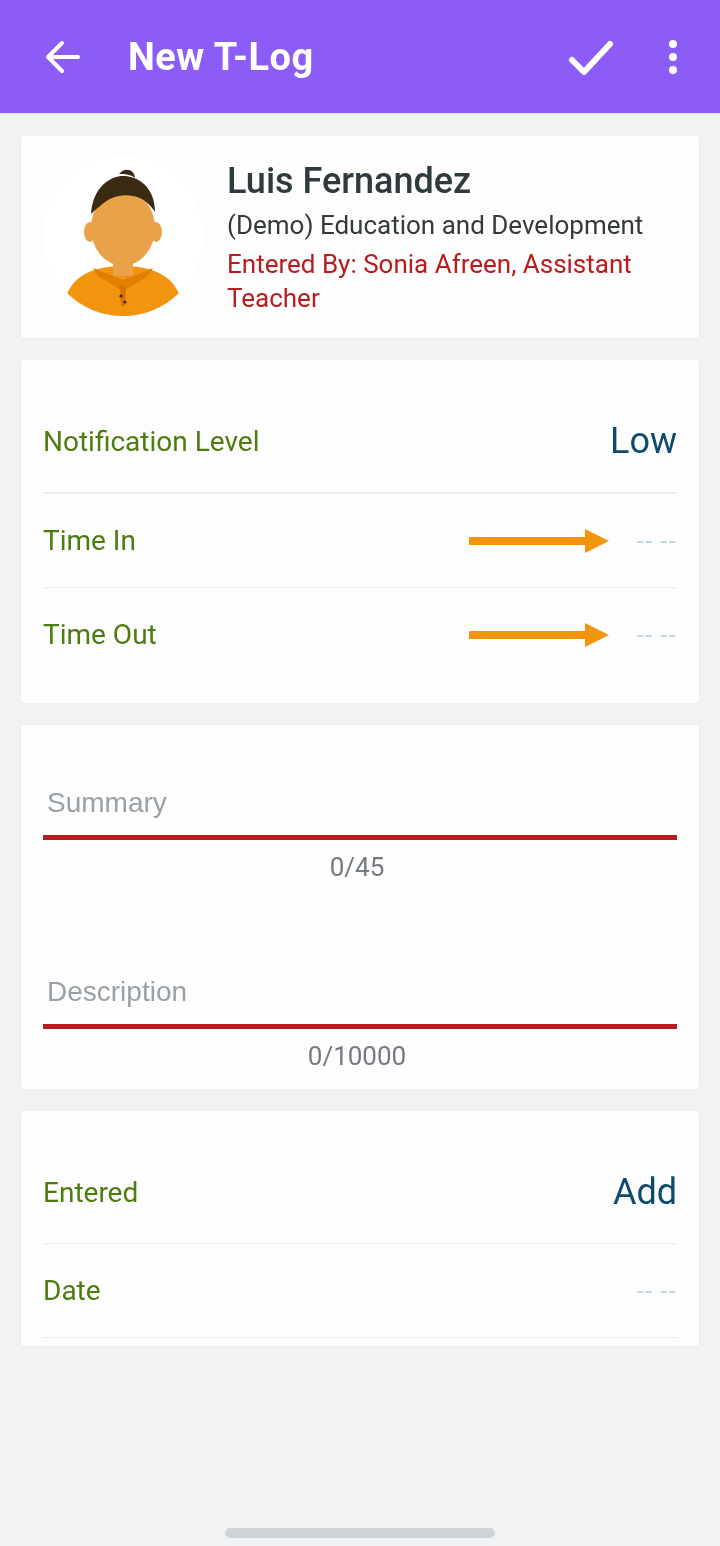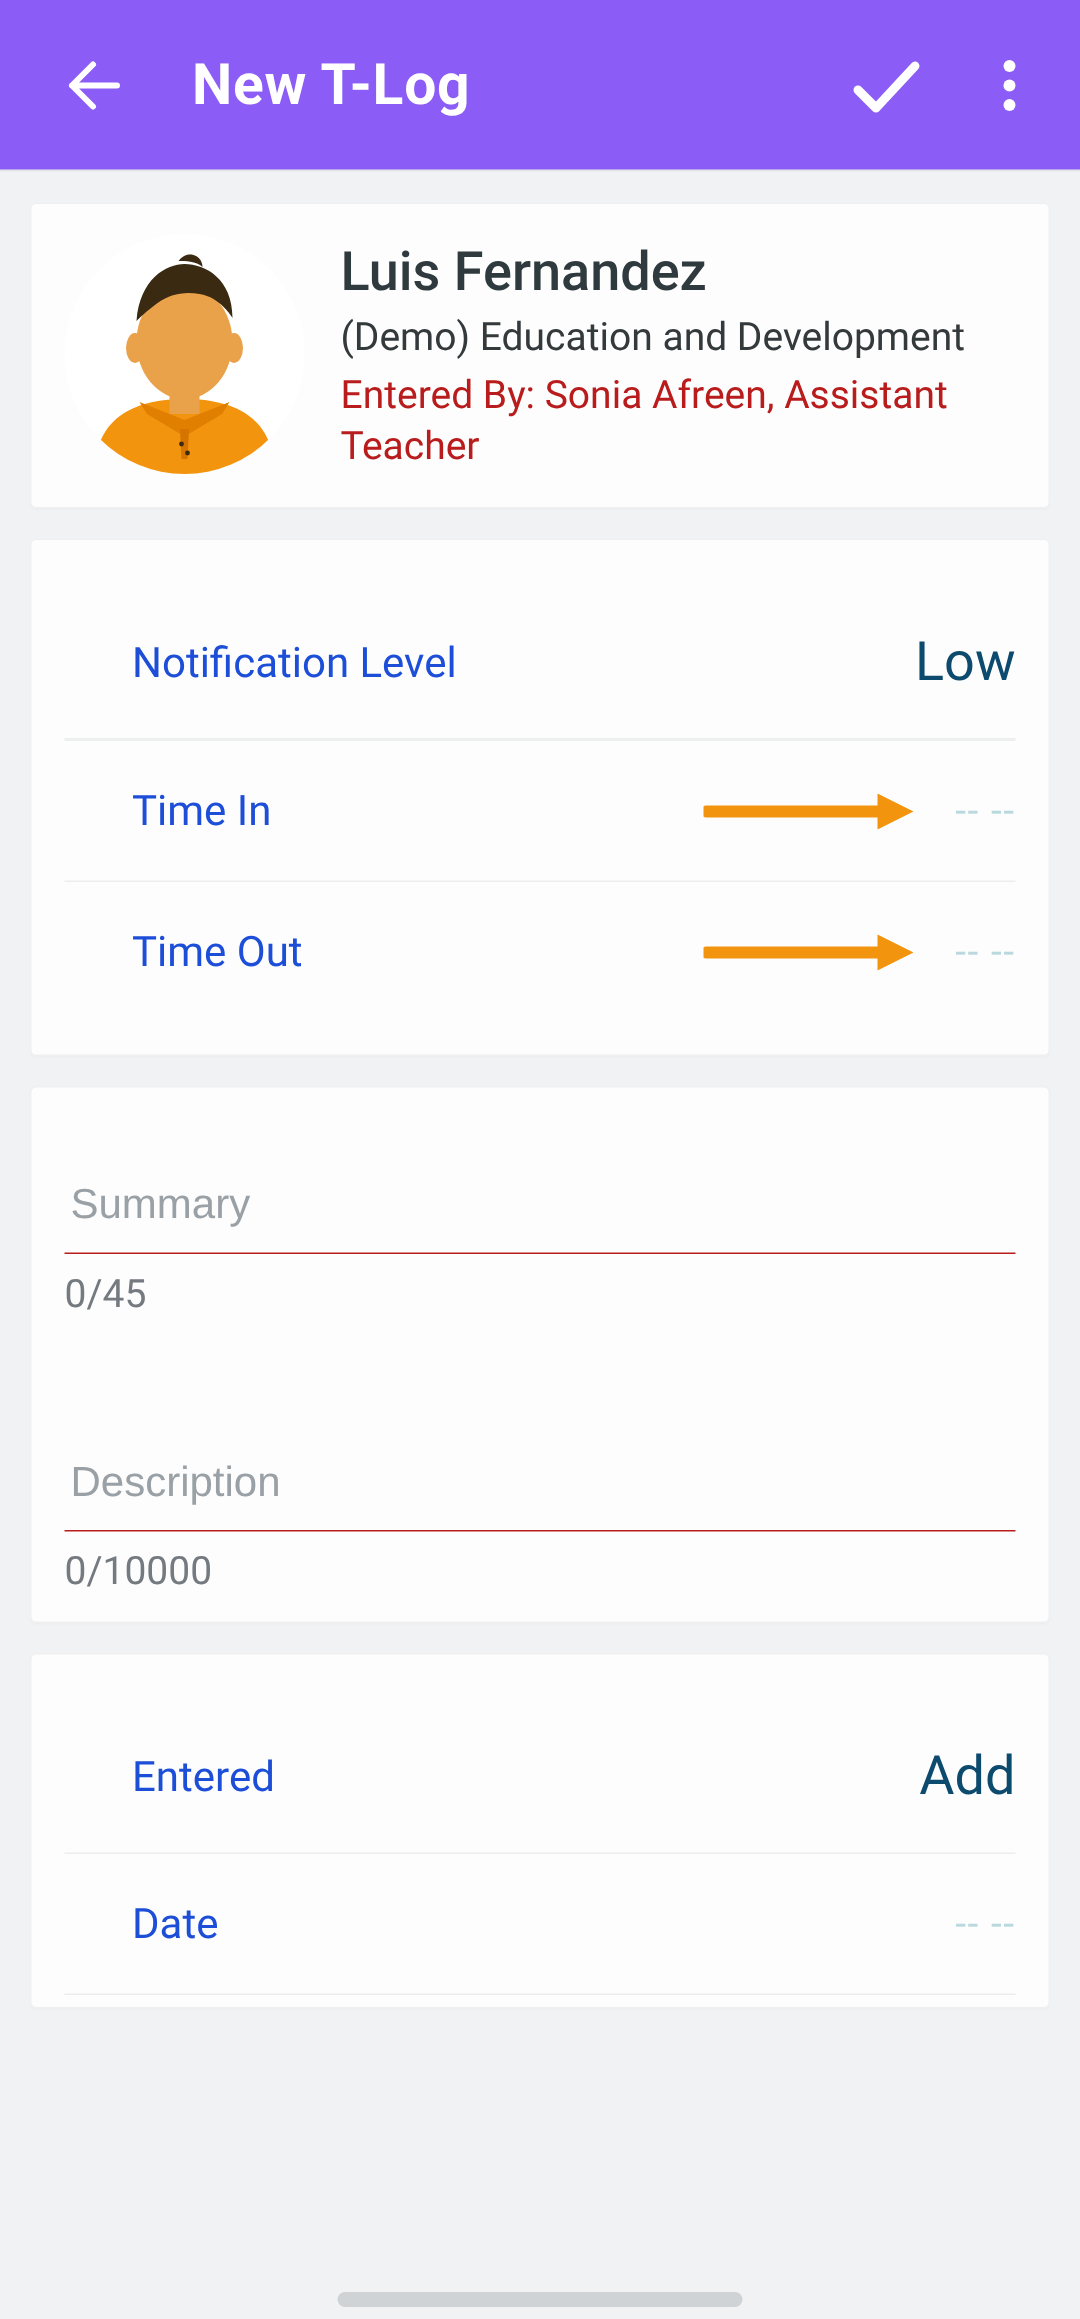--- a/index.html
+++ b/index.html
@@ -85,21 +85,21 @@
     display: flex; align-items: center; justify-content: space-between;
     padding: 30px 0;
   }
   .field-row + .divider, .divider {
     height: 1px; background: #eceded; margin: 0;
   }
   .card-inner { padding: 30px 22px 30px 22px; }
   .card-inner.tight-bottom { padding-bottom: 22px; }
 
   .label {
-    font-size: 28px; color: #1d4ed8; margin-left: 45px;
+    font-size: 28px; color: #4d7c0f;
   }
   .value-link {
     font-size: 36px; color: #0c4a6e; font-weight: 400;
     cursor: pointer;
   }
   .value-muted {
     font-size: 26px; color: #b9d9de; letter-spacing: 1px;
     cursor: pointer;
   }
 
@@ -111,29 +111,29 @@
 
   .row-right { display: flex; align-items: center; }
 
   
   .tf-card { padding: 30px 22px 10px 22px; }
   .tf-block { margin-top: 26px; }
   .tf-block:first-child { margin-top: 12px; }
   .tf-input {
     width: 100%;
     border: none;
-    border-bottom: 1px solid #b91c1c;
+    border-bottom: 5px solid #b91c1c;
     background: transparent;
     font-size: 28px; color: #2c3338;
     padding: 20px 4px 16px 4px;
     outline: none;
   }
   .tf-input::placeholder { color: #9aa1a6; }
   .tf-counter {
-    text-align: left; font-size: 26px; color: #747a7f;
+    text-align: center; font-size: 26px; color: #747a7f;
     margin-top: 12px; padding-right: 6px; padding-bottom: 8px;
   }
   .tf-block.desc .tf-input { padding-top: 60px; }
 
   
   .rd-card { padding: 30px 22px 8px 22px; }
 
   
   .home-indicator {
     position: absolute;

